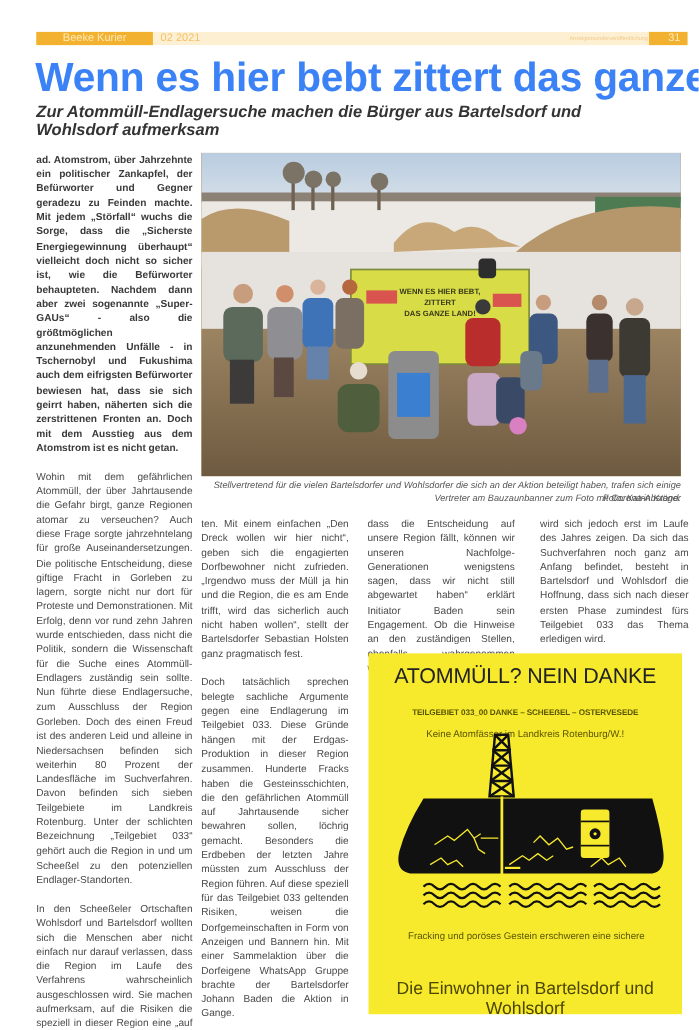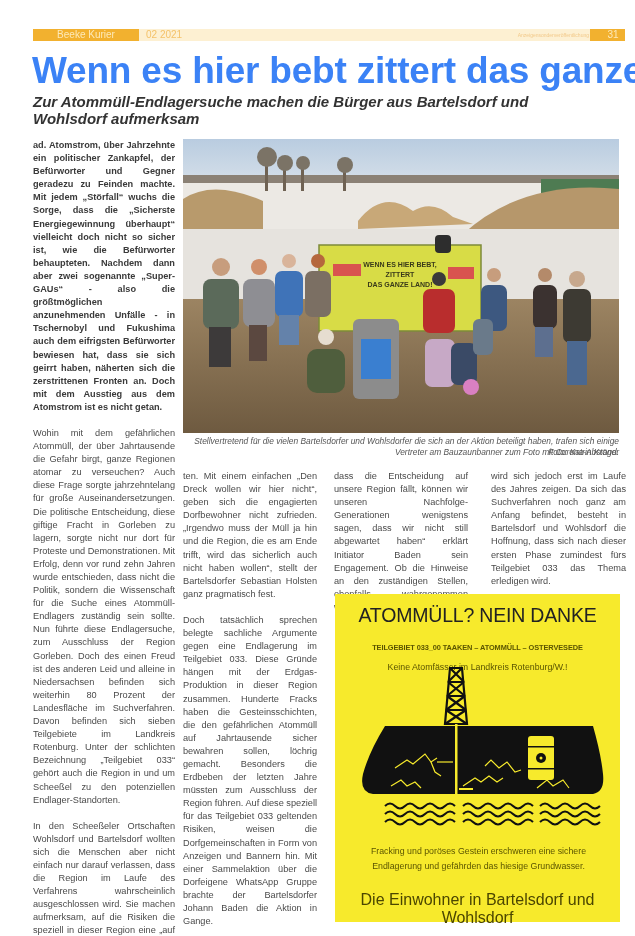--- a/index.html
+++ b/index.html
@@ -146,21 +146,21 @@
   <p>dass die Entscheidung auf unsere Region fällt, können wir unseren Nachfolge-Generationen wenigstens sagen, dass wir nicht still abgewartet haben“ erklärt Initiator Baden sein Engagement. Ob die Hinweise an den zuständigen Stellen, ebenfalls wahrgenommen werden,</p>
 </div>
 
 <div class="col col4">
   <p>wird sich jedoch erst im Laufe des Jahres zeigen. Da sich das Suchverfahren noch ganz am Anfang befindet, besteht in Bartelsdorf und Wohlsdorf die Hoffnung, dass sich nach dieser ersten Phase zumindest fürs Teilgebiet 033 das Thema erledigen wird.</p>
 </div>
 
 <div class="ad">
   <div class="ad-title">ATOMMÜLL? NEIN DANKE</div>
   <div class="ad-sub">Keine Atomfässer im Landkreis Rotenburg/W.!</div>
-  <div class="ad-region">TEILGEBIET 033_00 TAAKEN – ATOMMÜLL – OSTERVESEDE</div>
+  <div class="ad-region">TEILGEBIET 033_00 DANKE – SCHEEẞEL – OSTERVESEDE</div>
   <svg class="ad-illu" viewBox="0 0 250 172">
 
     <g stroke="#111" stroke-width="2.2" fill="none">
       <path d="M95 4 L107 4 L112 60 L90 60 Z"></path>
       <path d="M95 4 L109 18 M107 4 L93 18 M93 18 L110 32 M109 18 L92 32 M92 32 L111 46 M110 32 L91 46 M91 46 L112 60 M111 46 L90 60"></path>
       <path d="M93 18 L109 18 M92 32 L110 32 M91 46 L111 46"></path>
     </g>
 
     <path d="M30 62 L238 62 Q246 90 248 110 Q250 128 238 130 L18 130 Q4 128 8 110 Q14 88 30 62 Z" fill="#111"></path>
 
@@ -190,16 +190,15 @@
       <path d="M108 142 q5 -5 10 0 t10 0 t10 0 t10 0 t10 0 t10 0 t10 0"></path>
       <path d="M108 150 q5 -5 10 0 t10 0 t10 0 t10 0 t10 0 t10 0 t10 0"></path>
       <path d="M108 158 q5 -5 10 0 t10 0 t10 0 t10 0 t10 0 t10 0 t10 0"></path>
       <path d="M185 142 q5 -5 10 0 t10 0 t10 0 t10 0 t10 0 t10 0"></path>
       <path d="M185 150 q5 -5 10 0 t10 0 t10 0 t10 0 t10 0 t10 0"></path>
       <path d="M185 158 q5 -5 10 0 t10 0 t10 0 t10 0 t10 0 t10 0"></path>
     </g>
   </svg>
   <div class="ad-body">
     <div>Fracking und poröses Gestein erschweren eine sichere</div>
-    <div>Endlagerung und gefährden das hiesige Grundwasser.</div>
   </div>
   <div class="ad-sign">Die Einwohner in Bartelsdorf und Wohlsdorf</div>
 </div>
 
 </body></html>

